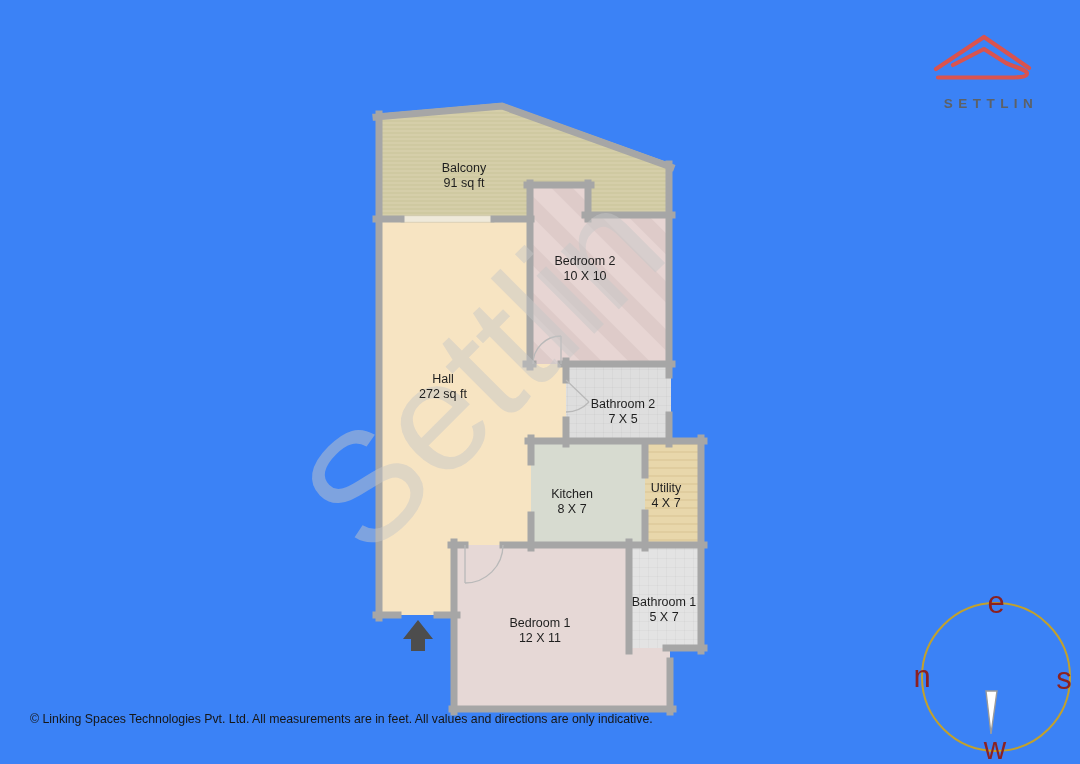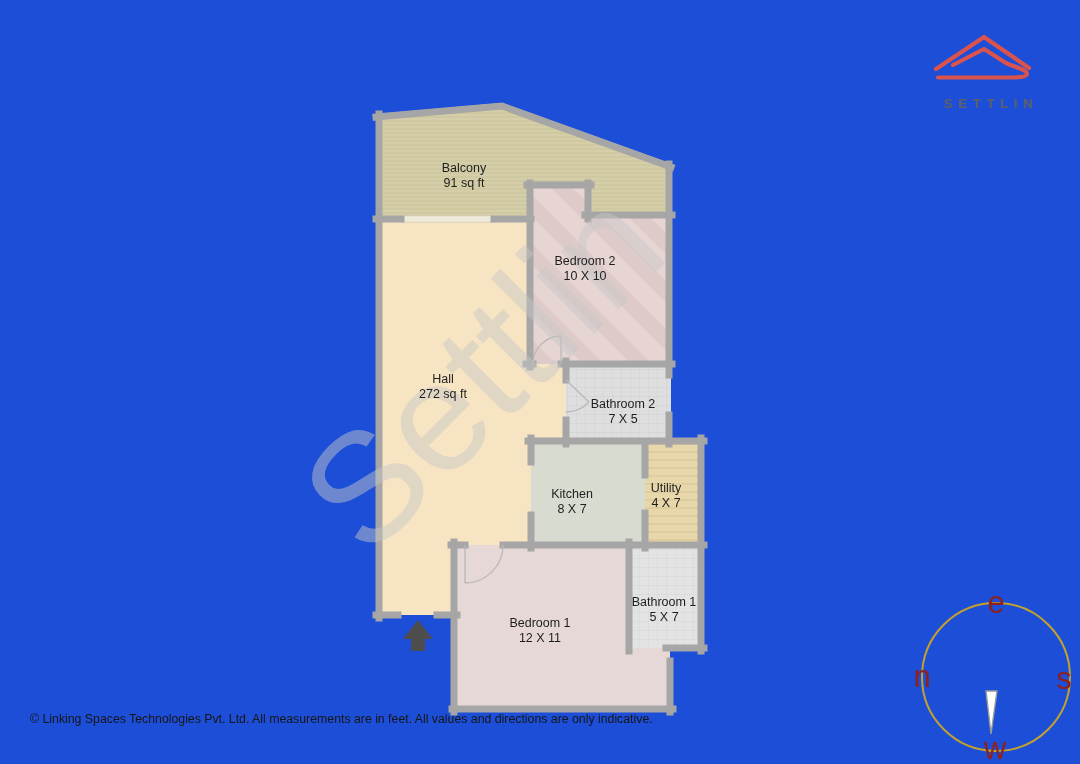--- a/index.html
+++ b/index.html
@@ -1,16 +1,16 @@
 <!DOCTYPE html>
 <html><head>
 <meta charset="utf-8">
 <style>
   html,body{margin:0;padding:0;background:#ffffff;}
-  .canvas{position:relative;width:1080px;height:764px;background:#1d4ed8;overflow:hidden;}
+  .canvas{position:relative;width:1080px;height:764px;background:#3b82f6;overflow:hidden;}
   svg{position:absolute;left:0;top:0;}
   text{font-family:"Liberation Sans","DejaVu Sans",sans-serif;}
   .roomname,.roomsize{font-size:12.5px;fill:#1e1e1e;text-anchor:middle;}
   .brandtext{font-size:13.5px;letter-spacing:5.5px;text-anchor:middle;font-weight:600;}
   .watermark{font-size:155px;text-anchor:middle;opacity:0.48;font-weight:400;}
   .compassletter{font-size:31px;text-anchor:middle;font-weight:500;}
   .footer{font-size:12.3px;fill:#161616;}
   .wallpath{fill:none;stroke-width:7;stroke-linecap:square;}
   .doorarc{fill:none;stroke:#b9b9b9;stroke-width:1.3;}
 </style>

